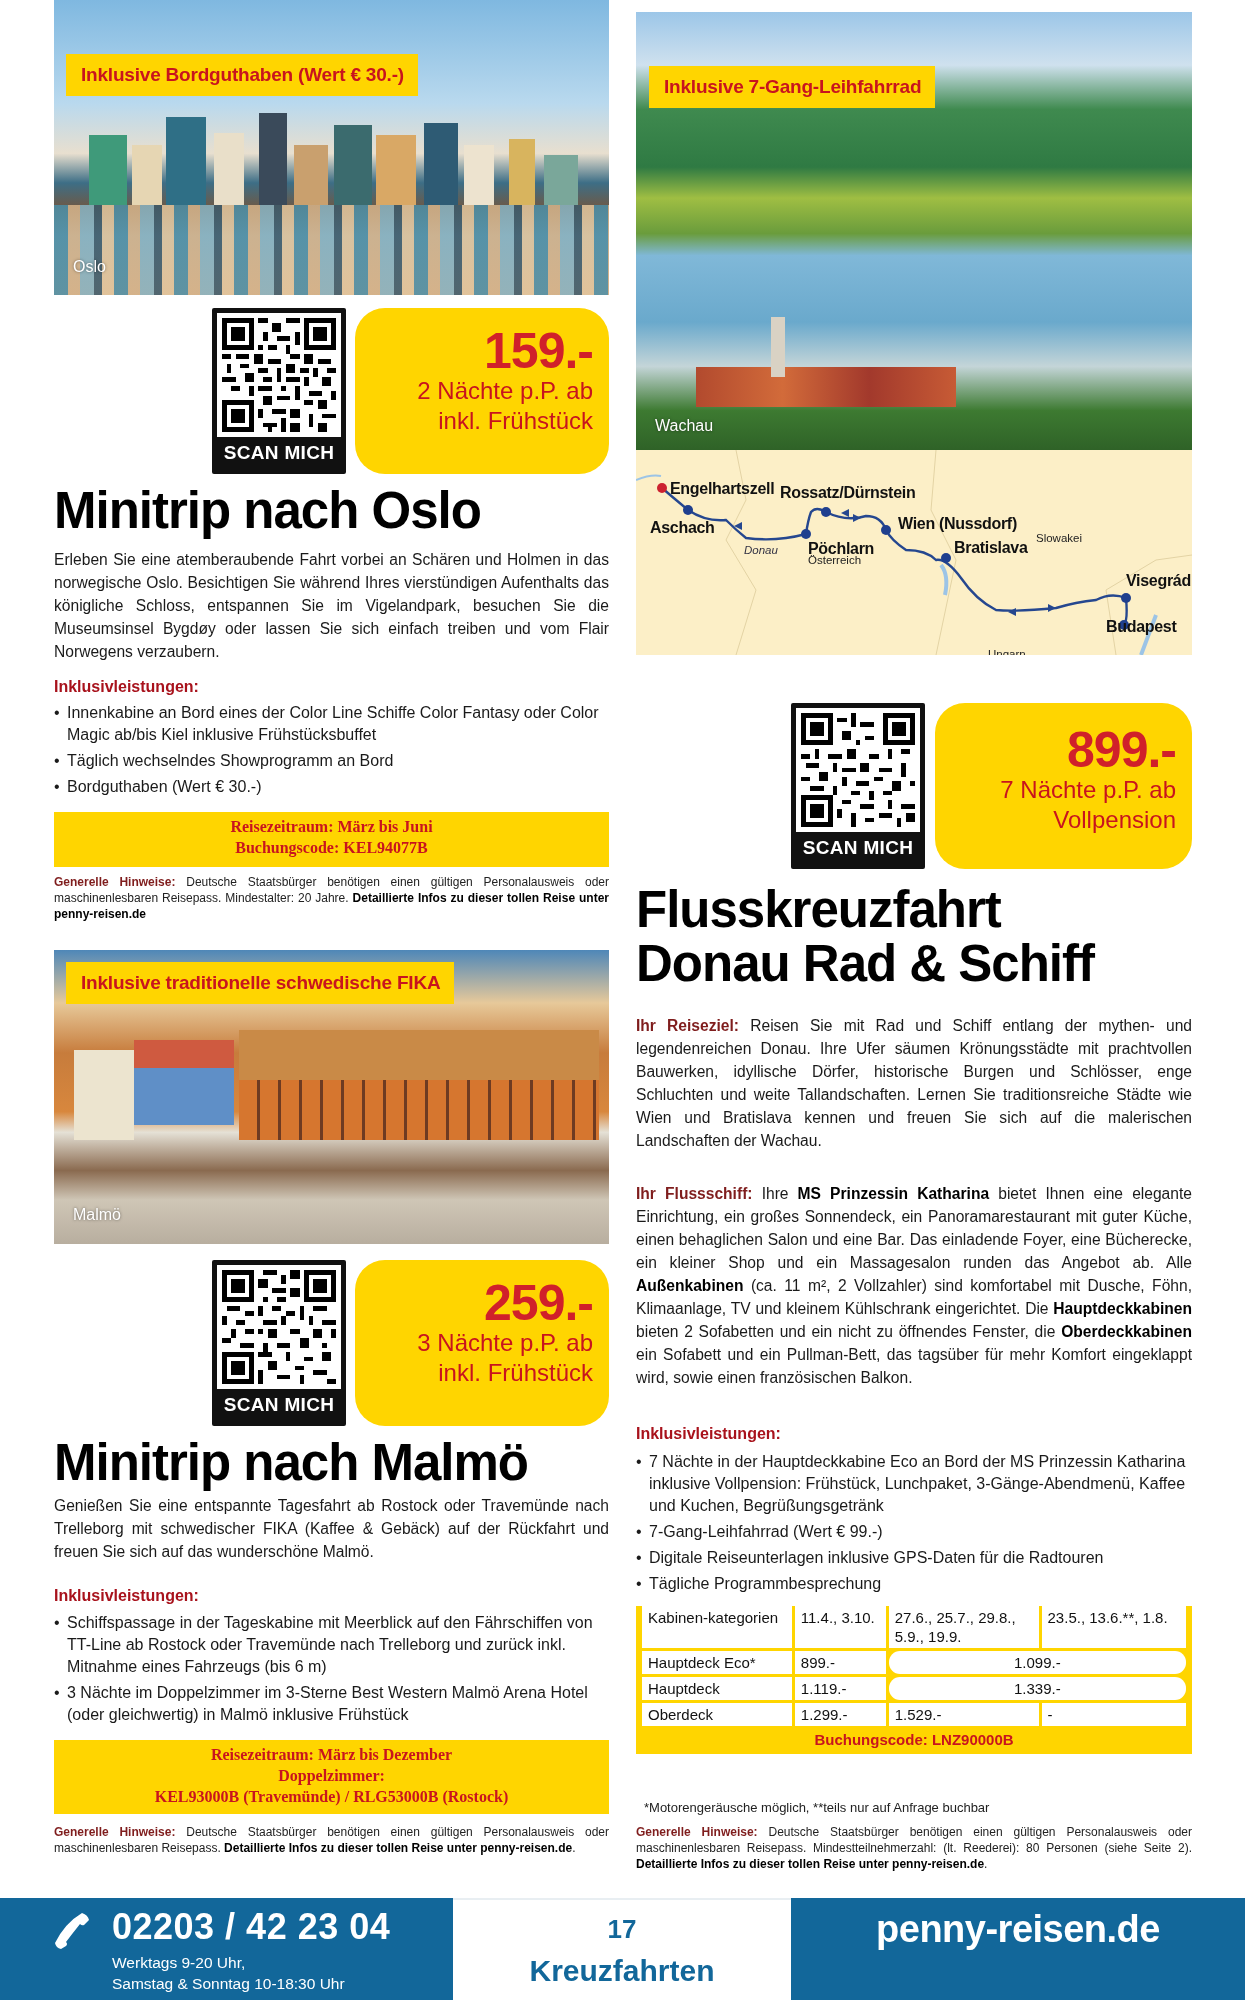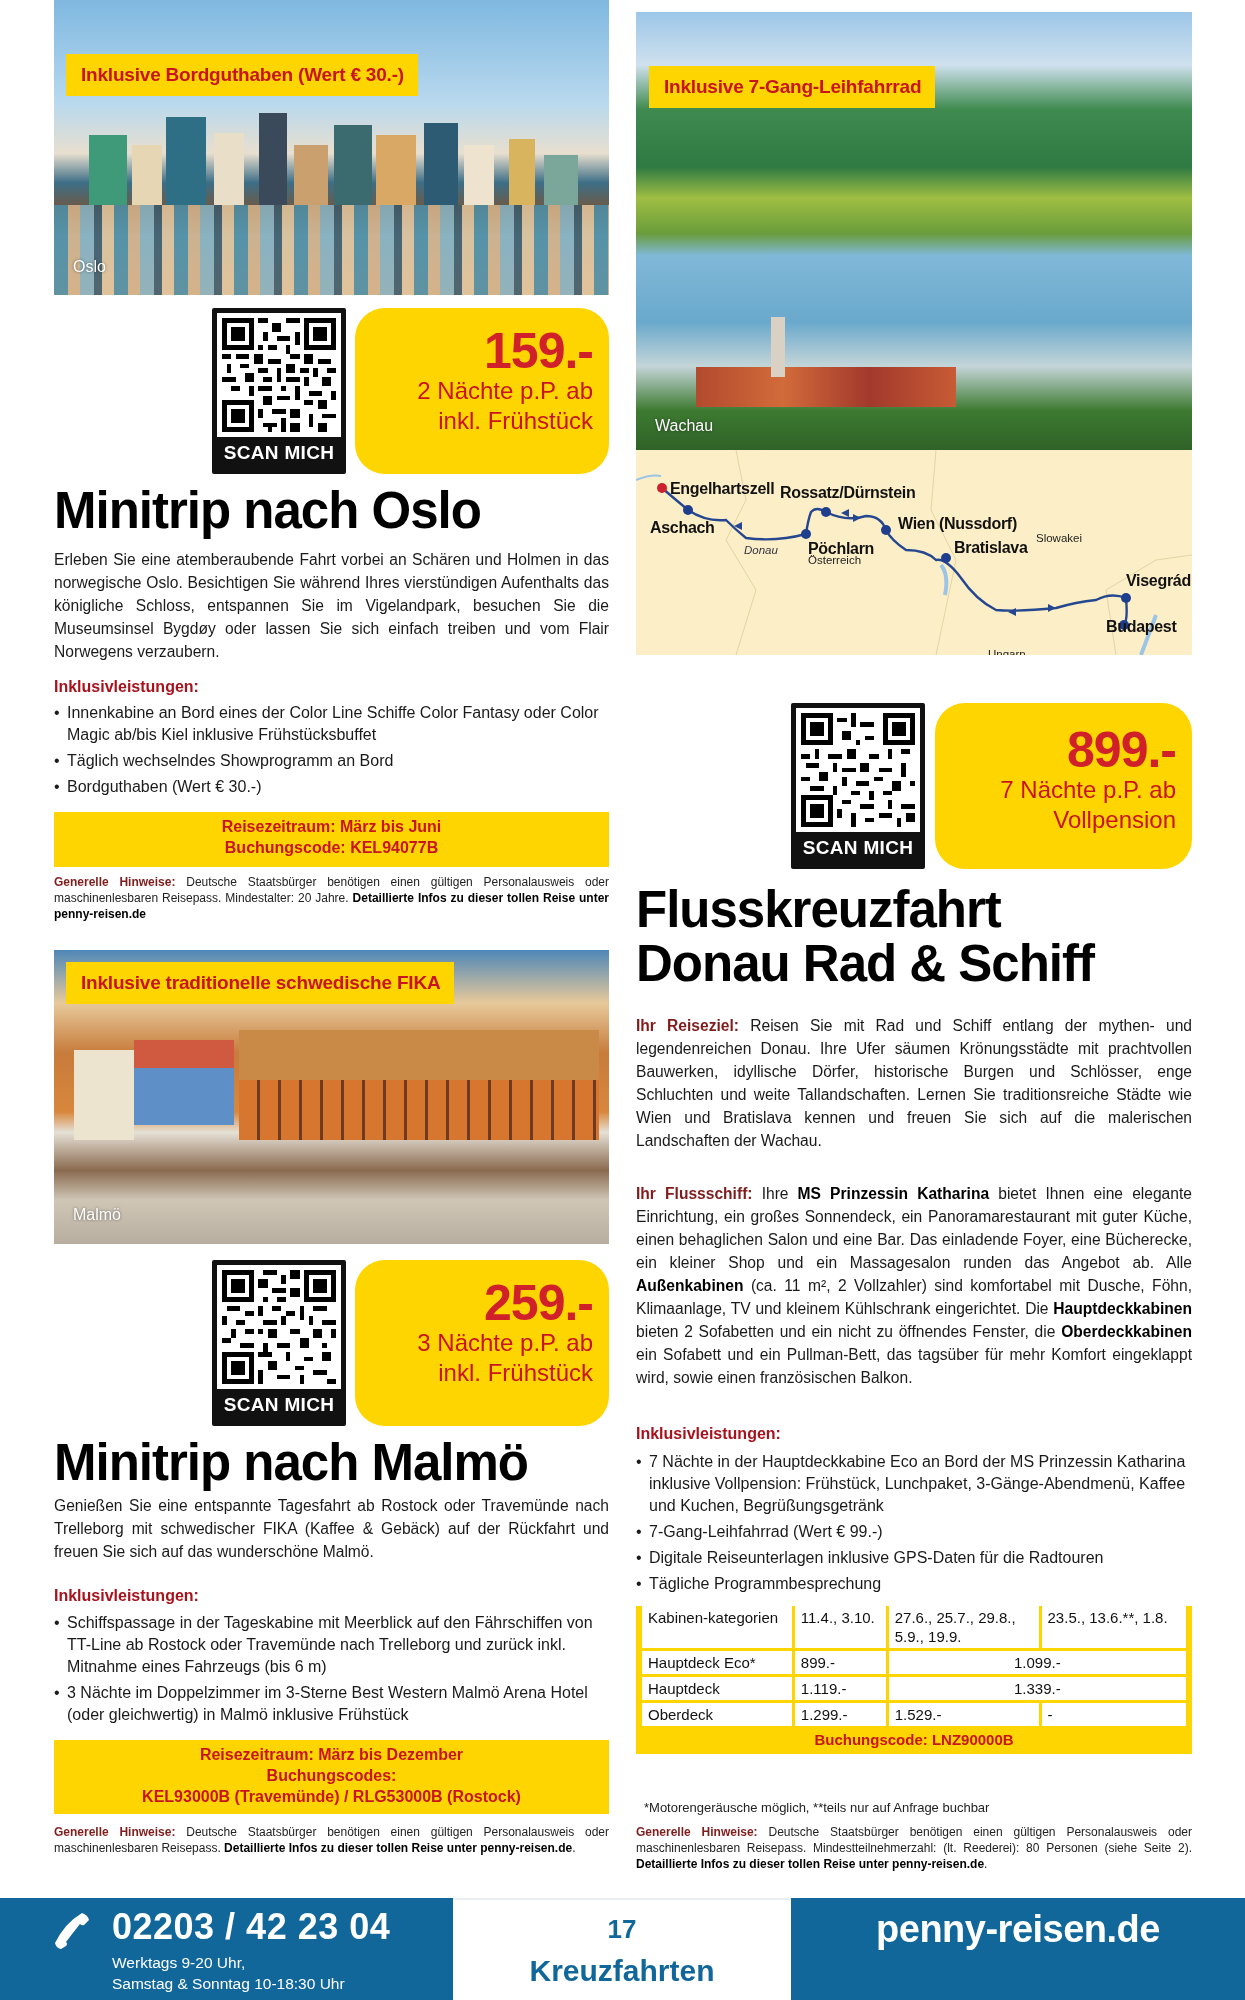--- a/index.html
+++ b/index.html
@@ -50,29 +50,29 @@
   .price-box .sub { color: #C8141E; font-size: 24px; line-height: 30px; }
 
   .title { position: absolute; font-weight: bold; font-size: 51px; line-height: 54px; color: #000; letter-spacing: -1px; }
   .body-text { position: absolute; font-size: 15.6px; line-height: 23px; text-align: justify; color: #1a1a1a; }
   .label-red { color: #7f1d1d; font-weight: bold; }
   .strong { font-weight: bold; color: #000; }
   .inkl-head { position: absolute; font-size: 16px; font-weight: bold; color: #A8121C; }
   .bullets { position: absolute; list-style: none; font-size: 16px; line-height: 22px; }
   .bullets li { position: relative; padding-left: 13px; margin-bottom: 4px; }
   .bullets li::before { content: "•"; position: absolute; left: 0; top: 0; }
-  .yellow-band { position: absolute; background: #FFD500; text-align: center; color: #C8141E; font-weight: bold; font-size: 16px; line-height: 21px; padding: 4px 0; }
+  .yellow-band { position: absolute; background: #FFD500; text-align: center; color: #C8141E; font-weight: bold; font-size: 16px; line-height: 21px; padding: 4px 0; font-family: Liberation Serif, serif; }
   .hinweise { position: absolute; font-size: 12px; line-height: 16px; text-align: justify; color: #222; }
 
   .price-table-wrap { position: absolute; left: 0; top: 1606px; width: 556px; background: #FFD500; padding: 0 3px 0 3px; }
   .price-table-wrap .th-title { text-align: center; color: #C8141E; font-weight: bold; font-size: 15px; line-height: 28px; }
   table.prices { width: 100%; border-collapse: separate; border-spacing: 3px; margin: -3px 0; }
   table.prices td { background: #fff; font-size: 15px; line-height: 19px; padding: 2px 6px; vertical-align: top; color: #111; }
   table.prices td.h { font-weight: normal; }
-  table.prices td.c { text-align: center; }
+  table.prices td.c { text-align: center; border-radius: 11px; }
   .price-table-wrap .code { text-align: center; color: #C8141E; font-weight: bold; font-size: 15px; line-height: 28px; }
   .footnote { position: absolute; font-size: 13px; color: #222; }
 
   .footer { position: absolute; left: 0; top: 1898px; width: 1245px; height: 102px; }
   .footer .blue-left { position: absolute; left: 0; top: 0; width: 453px; height: 102px; background: #12679A; }
   .footer .blue-right { position: absolute; left: 791px; top: 0; width: 454px; height: 102px; background: #12679A; }
   .footer .mid { position: absolute; left: 453px; top: 0; width: 338px; height: 102px; background: #fff; text-align: center; border-top: 2px solid #e8eef2; }
   .footer .phone { position: absolute; left: 112px; top: 8px; color: #fff; font-weight: bold; font-size: 36px; letter-spacing: 0.5px; }
   .footer .phone-icon { position: absolute; left: 52px; top: 12px; width: 40px; height: 40px; }
   .footer .hours { position: absolute; left: 112px; top: 54px; color: #fff; font-size: 15.5px; line-height: 21px; }
@@ -188,21 +188,21 @@
   <div class="body-text" style="left:0;top:1494px;width:555px;">Genießen Sie eine entspannte Tagesfahrt ab Rostock oder Travemünde nach Trelleborg mit schwedischer FIKA (Kaffee &amp; Gebäck) auf der Rückfahrt und freuen Sie sich auf das wunderschöne Malmö.</div>
 
   <div class="inkl-head" style="left:0;top:1587px;">Inklusivleistungen:</div>
   <ul class="bullets" style="left:0;top:1612px;width:555px;">
     <li>Schiffspassage in der Tageskabine mit Meerblick auf den Fährschiffen von TT-Line ab Rostock oder Travemünde nach Trelleborg und zurück inkl. Mitnahme eines Fahrzeugs (bis 6 m)</li>
     <li>3 Nächte im Doppelzimmer im 3-Sterne Best Western Malmö Arena Hotel (oder gleichwertig) in Malmö inklusive Frühstück</li>
   </ul>
 
   <div class="yellow-band" style="left:0;top:1740px;width:555px;height:74px;">
     <div>Reisezeitraum: März bis Dezember</div>
-    <div>Buchungscodes:</div>
+    <div>Doppelzimmer:</div>
     <div>KEL93000B (Travemünde) / RLG53000B (Rostock)</div>
   </div>
 
   <div class="hinweise" style="left:0;top:1824px;width:555px;">
     <span class="label-red">Generelle Hinweise:</span><span> Deutsche Staatsbürger benötigen einen gültigen Personalausweis oder maschinenlesbaren Reisepass. </span><span class="strong">Detaillierte Infos zu dieser tollen Reise unter penny-reisen.de</span><span>.</span>
   </div>
 </div>
 
 <div class="col right">
 

